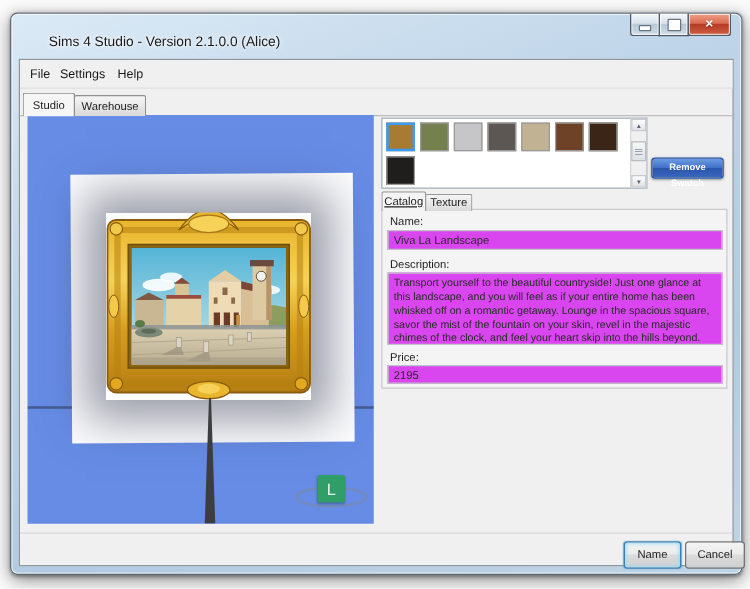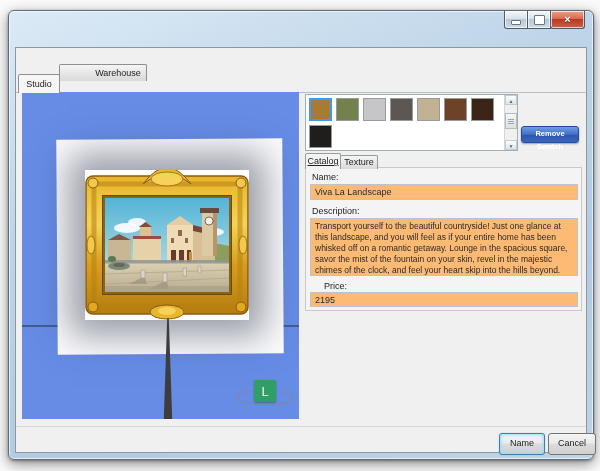--- a/index.html
+++ b/index.html
@@ -29,22 +29,22 @@
 
   
   .client{position:absolute;left:6px;top:36px;width:570px;height:404px;background:#f0f0f0;
     border:1px solid #8e979e;}
   .menubar{position:absolute;left:0;top:0;right:0;height:22px;background:#f0f0f0;border-bottom:1px solid #e0e0e0;}
   .menuitem{position:absolute;top:4px;font-size:10px;color:#1a1a1a;padding:2px 4px;cursor:pointer;}
 
   .tab{position:absolute;font-size:9px;color:#222;border:1px solid #8f8f8f;border-bottom:none;
     border-radius:2px 2px 0 0;text-align:center;cursor:pointer;}
   .tab.main-active{left:2px;top:26px;width:40px;height:18px;line-height:18px;background:#f6f6f6;z-index:2;}
-  .tab.main-inactive{left:43px;top:16px;width:56px;height:16px;line-height:16px;
-    background:linear-gradient(180deg,#f5f5f5,#d9d9d9);z-index:1;padding-left:30px;}
+  .tab.main-inactive{left:43px;top:28px;width:56px;height:16px;line-height:16px;
+    background:linear-gradient(180deg,#f5f5f5,#d9d9d9);z-index:1;}
   .tabline{position:absolute;left:0;top:44px;right:0;height:1px;background:#bdbdbd;}
 
   
   .preview{position:absolute;left:6px;top:44px;width:277px;height:327px;background:#668ce6;overflow:hidden;cursor:grab;}
   .wallline{position:absolute;left:0;top:233px;width:100%;height:2px;background:rgba(40,52,74,.55);}
   .wall{position:absolute;left:35px;top:47px;width:226px;height:215px;background:#fdfdfe;transform:rotate(-.4deg);}
   .frame-wrap{position:absolute;left:63px;top:78px;width:164px;height:150px;
     box-shadow:0 0 34px 16px rgba(52,58,80,.5);}
   .pole{position:absolute;left:141px;top:226px;width:10px;height:101px;background:#3d3d3f;
     clip-path:polygon(42% 0,58% 0,92% 100%,8% 100%);}
@@ -79,55 +79,61 @@
 
   
   .cat-tab{position:absolute;font-size:9px;color:#222;border:1px solid #9a9a9a;border-bottom:none;
     border-radius:2px 2px 0 0;text-align:center;cursor:pointer;}
   .cat-tab.active{left:289px;top:105px;width:34px;height:15px;line-height:15px;background:#f4f4f4;z-index:2;text-decoration:underline;}
   .cat-tab.inactive{left:324px;top:107px;width:36px;height:13px;line-height:13px;
     background:linear-gradient(180deg,#f5f5f5,#dadada);z-index:1;}
   .groupbox{position:absolute;left:289px;top:119px;width:277px;height:144px;background:#f4f4f4;
     border:1px solid #c9c9c9;box-sizing:border-box;}
   .flabel{position:absolute;font-size:9px;color:#1c1c1c;}
-  .ftext{position:absolute;font-size:9px;color:#2a2a2a;border:1px solid #bfc3c7;background:#fdba74;
+  .ftext{position:absolute;font-size:9px;color:#2a2a2a;border:1px solid #bfc3c7;background:#d946ef;
     padding:0 4px;box-sizing:border-box;font-family:"Liberation Sans",sans-serif;}
   textarea.ftext{resize:none;overflow:hidden;line-height:11px;padding:2px 4px;font-size:8.5px;}
 
   
   .footline{position:absolute;left:0;top:378px;right:0;height:1px;background:#d8d8d8;}
   .btn{position:absolute;top:385px;height:20px;font-size:9px;color:#1c1c1c;text-align:center;
     border:1px solid #747474;border-radius:3px;cursor:pointer;
     background:linear-gradient(180deg,#f4f4f4 0%,#ebebeb 45%,#dcdcdc 50%,#cfcfcf 100%);}
   .btn.save{left:483px;width:44px;border-color:#3c7fb1;
     box-shadow:inset 0 0 3px 1px #9adcf5,0 0 1px #5ba4d4;}
   .btn.cancel{left:532px;width:46px;}
 </style>
 </head>
 <body>
 
 <div id="stage">
   <div class="window">
 
     <div class="titlebar">
+      <div class="title">Sims 4 Studio - Version 2.1.0.0 (Alice)</div>
       <div class="winbtns">
         <div class="wbtn min">
           <div class="glyph-min"></div>
         </div>
         <div class="wbtn max">
           <div class="glyph-max"></div>
         </div>
         <div class="wbtn close">
           <div class="glyph-close">×</div>
         </div>
       </div>
     </div>
 
     <div class="client">
 
+      <div class="menubar">
+        <span class="menuitem" style="left:4px">File</span>
+        <span class="menuitem" style="left:28px">Settings</span>
+        <span class="menuitem" style="left:74px">Help</span>
+      </div>
 
       <div class="tab main-active">Studio</div>
       <div class="tab main-inactive">Warehouse</div>
       <div class="tabline"></div>
 
       <div class="preview">
         <div class="wallline"></div>
         <div class="wall"></div>
 
         <div class="frame-wrap">
@@ -250,21 +256,21 @@
       <div class="cat-tab active">Catalog</div>
       <div class="cat-tab inactive">Texture</div>
       <div class="groupbox"></div>
 
       <div class="flabel" style="left:296px;top:124px">Name:</div>
       <input class="ftext" style="left: 294px; top: 136px; width: 268px; height: 16px;" value="Viva La Landscape">
 
       <div class="flabel" style="left:296px;top:158px">Description:</div>
       <textarea class="ftext" style="left: 294px; top: 170px; width: 268px; height: 58px;">Transport yourself to the beautiful countryside! Just one glance at this landscape, and you will feel as if your entire home has been whisked off on a romantic getaway. Lounge in the spacious square, savor the mist of the fountain on your skin, revel in the majestic chimes of the clock, and feel your heart skip into the hills beyond.</textarea>
 
-      <div class="flabel" style="left:308px;top:233px">Price:</div>
+      <div class="flabel" style="left:296px;top:233px">Price:</div>
       <input class="ftext" style="left: 294px; top: 244px; width: 268px; height: 15px;" value="2195">
 
       <div class="footline"></div>
       <div class="btn save" style="line-height:18px">Name</div>
       <div class="btn cancel" style="line-height:18px">Cancel</div>
 
     </div>
   </div>
 </div>
 

